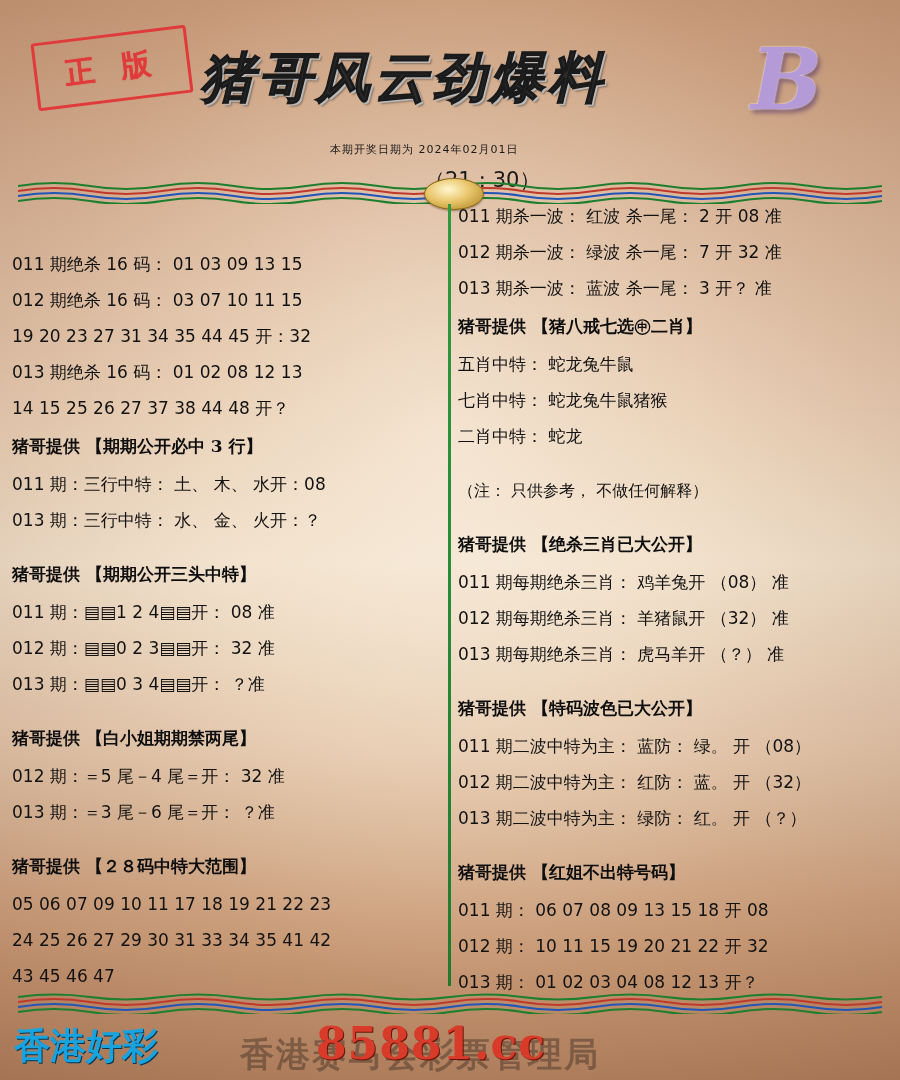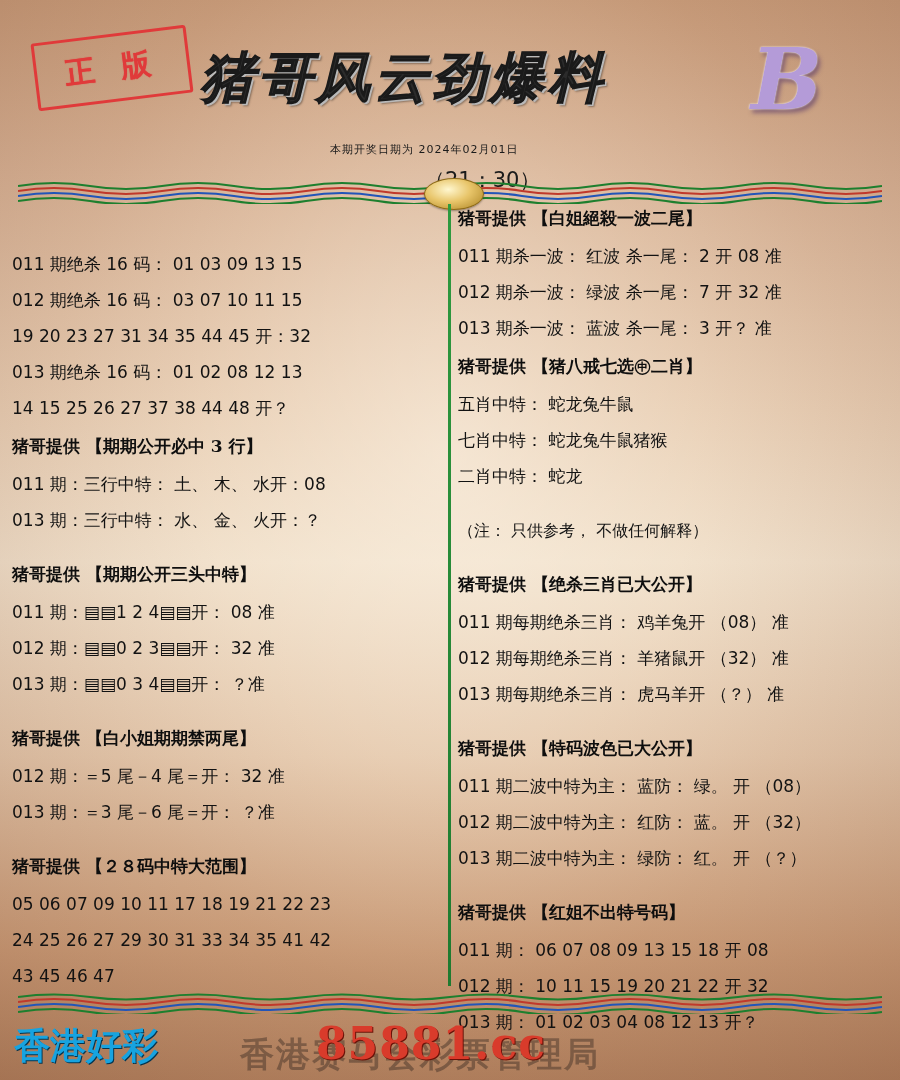--- a/index.html
+++ b/index.html
@@ -244,21 +244,20 @@
         <div class="heading">猪哥提供 【白小姐期期禁两尾】</div>
         <div class="line">012 期：＝5 尾－4 尾＝开： 32 准</div>
         <div class="line">013 期：＝3 尾－6 尾＝开： ？准</div>
         <div class="gap"></div>
         <div class="heading">猪哥提供 【２８码中特大范围】</div>
         <div class="line">05  06  07  09  10  11  17  18  19  21  22  23</div>
         <div class="line">24  25  26  27  29  30  31  33  34  35  41  42</div>
         <div class="line">43  45  46  47</div>
       </div>
     <div class="col col-right" id="col-right">
-        <div class="heading">猪哥提供 【白姐絕殺一波二尾】</div>
         <div class="line">011 期杀一波： 红波  杀一尾： 2 开 08 准</div>
         <div class="line">012 期杀一波： 绿波  杀一尾： 7 开 32 准</div>
         <div class="line">013 期杀一波： 蓝波  杀一尾： 3 开？ 准</div>
         <div class="heading">猪哥提供 【猪八戒七选㊥二肖】</div>
         <div class="line">五肖中特：    蛇龙兔牛鼠</div>
         <div class="line">七肖中特：    蛇龙兔牛鼠猪猴</div>
         <div class="line">二肖中特：    蛇龙</div>
         <div class="note">（注： 只供参考，  不做任何解释）</div>
         <div class="gap"></div>
         <div class="heading">猪哥提供 【绝杀三肖已大公开】</div>

